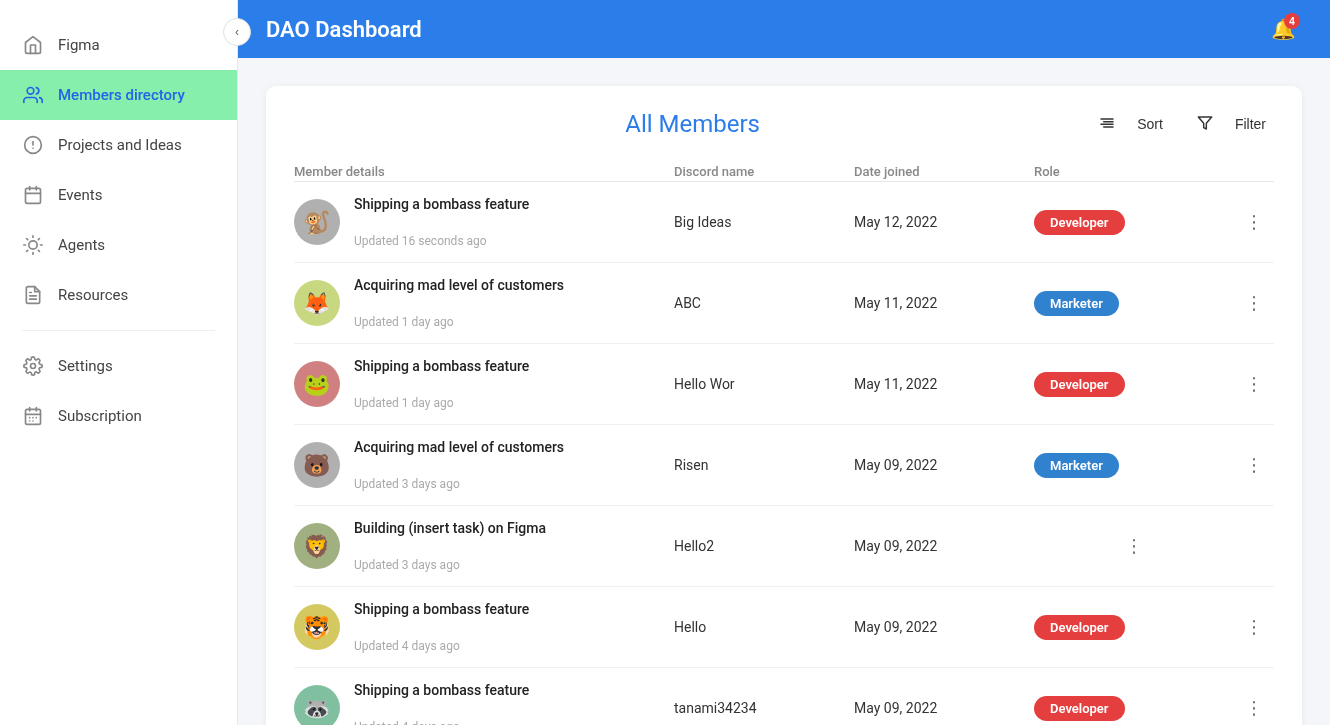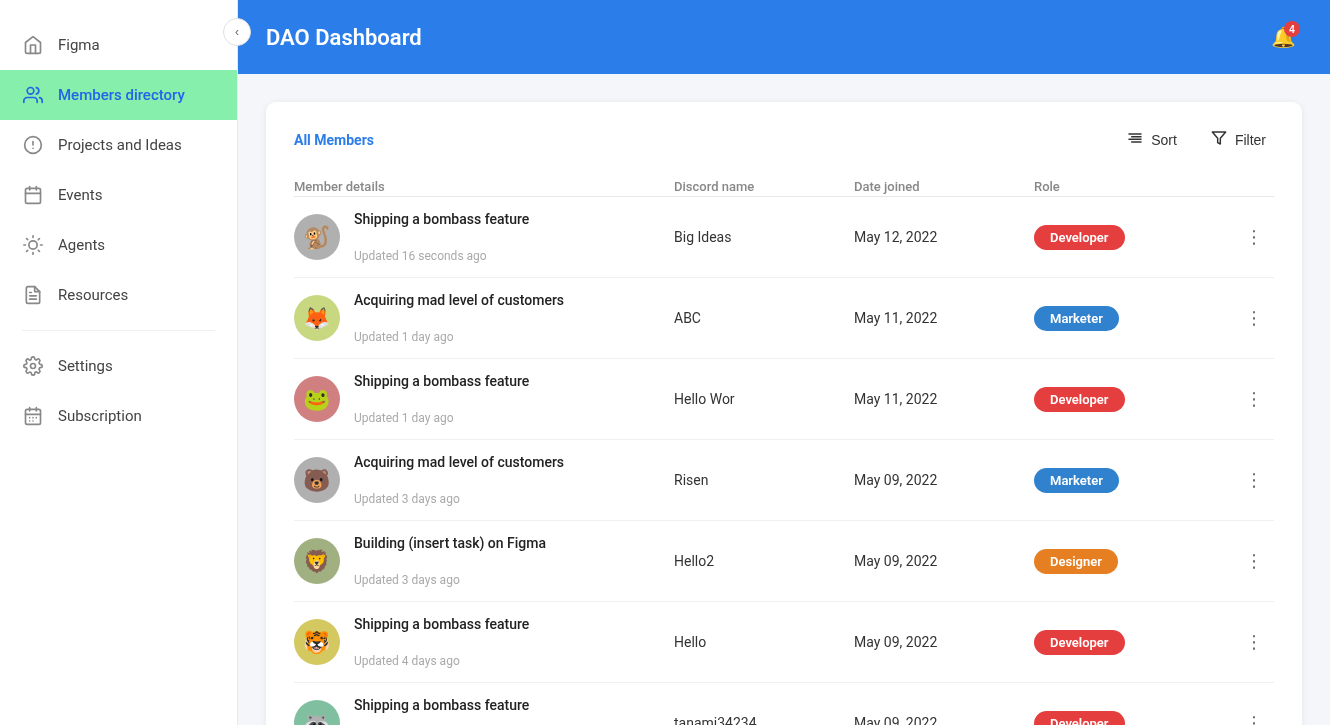--- a/index.html
+++ b/index.html
@@ -10,33 +10,33 @@
     .sidebar-collapse-btn { position: absolute; top: 18px; right: -14px; width: 28px; height: 28px; background: #fff; border: 1px solid #e0e0e0; border-radius: 50%; display: flex; align-items: center; justify-content: center; cursor: pointer; z-index: 10; color: #666; font-size: 12px; }
     .sidebar-nav { padding-top: 20px; }
     .sidebar-item { display: flex; align-items: center; gap: 14px; padding: 14px 22px; cursor: pointer; color: #444; font-size: 15px; border-radius: 0; }
     .sidebar-item.active { background: #86efac; color: #2563eb; font-weight: 500; }
     .sidebar-icon { width: 22px; height: 22px; display: flex; align-items: center; justify-content: center; flex-shrink: 0; }
     .sidebar-label { font-size: 15px; }
     .sidebar-divider { height: 1px; background: #efefef; margin: 10px 22px; }
 
     
     .main { flex: 1; display: flex; flex-direction: column; overflow: hidden; }
-    .topbar { background: #2b7de9; color: #fff; height: 74px; display: flex; align-items: center; padding: 0 28px; flex-shrink: 0; }
+    .topbar { background: #2b7de9; color: #fff; height: 58px; display: flex; align-items: center; padding: 0 28px; flex-shrink: 0; }
     .topbar-title { font-size: 22px; font-weight: 600; flex: 1; }
     .notif-btn { position: relative; width: 36px; height: 36px; border-radius: 50%; background: transparent; border: none; cursor: pointer; display: flex; align-items: center; justify-content: center; }
     .notif-icon { color: #fff; font-size: 20px; }
     .notif-badge { position: absolute; top: 2px; right: 2px; background: #e53e3e; color: #fff; font-size: 10px; font-weight: 700; border-radius: 50%; width: 16px; height: 16px; display: flex; align-items: center; justify-content: center; }
 
     
     .content { flex: 1; overflow-y: auto; padding: 28px 28px 0; }
     .members-card { background: #fff; border-radius: 10px; box-shadow: 0 1px 6px rgba(0,0,0,0.07); padding: 24px 28px; }
     .members-header { display: flex; align-items: center; margin-bottom: 18px; }
-    .members-title { font-size: 14px; font-weight: 700; color: #2b7de9; flex: 1; }
+    .members-title { font-size: 24px; font-weight: 400; color: #2b7de9; flex: 1; text-align: center; }
     .header-actions { display: flex; align-items: center; gap: 18px; }
-    .action-btn { display: flex; align-items: center; gap: 8px; cursor: pointer; color: #333; font-size: 14px; font-weight: 500; background: none; border: none; padding: 4px 8px; }
+    .action-btn { display: flex; align-items: center; gap: 22px; cursor: pointer; color: #333; font-size: 14px; font-weight: 500; background: none; border: none; padding: 4px 8px; }
 
     
     .table-header { display: grid; grid-template-columns: 1fr 180px 180px 200px 40px; padding: 8px 0 2px; border-bottom: 1px solid #e8e8e8; color: #888; font-size: 13px; font-weight: 500; }
     .table-row { display: grid; grid-template-columns: 1fr 180px 180px 200px 40px; padding: 14px 0; border-bottom: 1px solid #f0f0f0; align-items: center; }
     .table-row:last-child { border-bottom: none; }
     .member-cell { display: flex; align-items: center; gap: 14px; }
     .avatar { width: 46px; height: 46px; border-radius: 50%; background: #ddd; overflow: hidden; flex-shrink: 0; display: flex; align-items: center; justify-content: center; font-size: 18px; }
     .member-info { display: flex; flex-direction: column; gap: 20px; }
     .member-name { font-size: 14px; font-weight: 500; color: #222; }
     .member-updated { font-size: 12px; color: #aaa; margin-top: 2px; }
@@ -278,23 +278,20 @@
           <div class="table-row">
     <div class="member-cell">
       <div class="avatar" style="background:#a0b080; font-size:22px;">🦁</div>
       <div class="member-info">
         <span class="member-name">Building (insert task) on Figma</span>
         <span class="member-updated">Updated 3 days ago</span>
       </div>
     </div>
     <span class="discord-name">Hello2</span>
     <span class="date-joined">May 09, 2022</span>
-    <div>
-      <span class="role-badge role-designer">Designer</span>
-    </div>
     <button class="more-btn">⋮</button>
   </div>
           <div class="table-row">
     <div class="member-cell">
       <div class="avatar" style="background:#d4c860; font-size:22px;">🐯</div>
       <div class="member-info">
         <span class="member-name">Shipping a bombass feature</span>
         <span class="member-updated">Updated 4 days ago</span>
       </div>
     </div>

